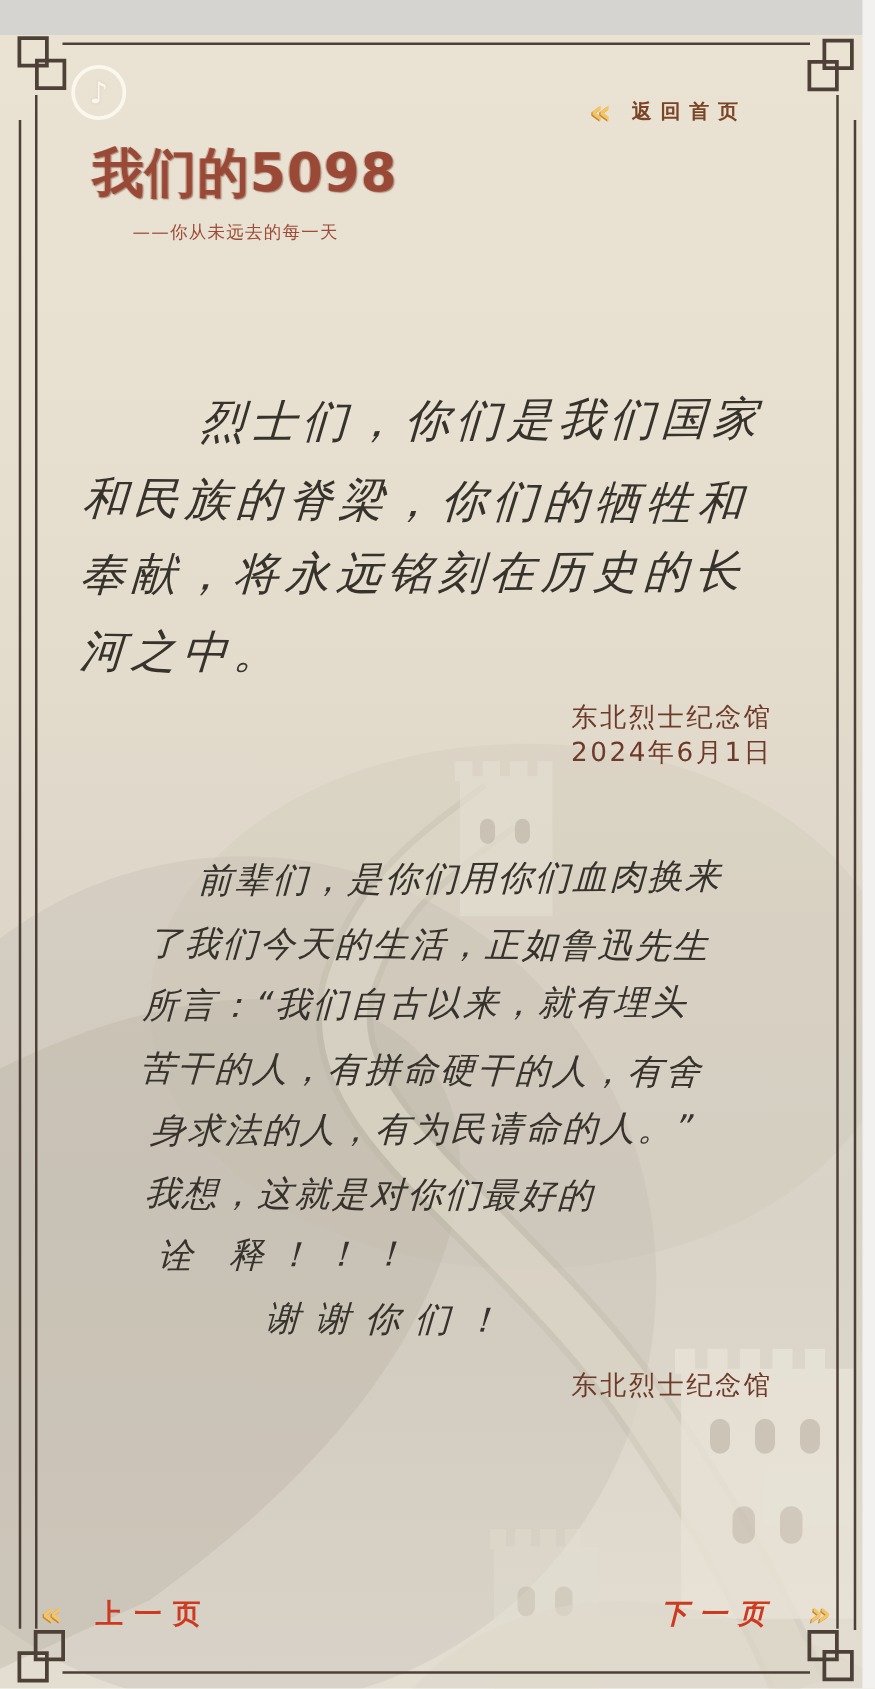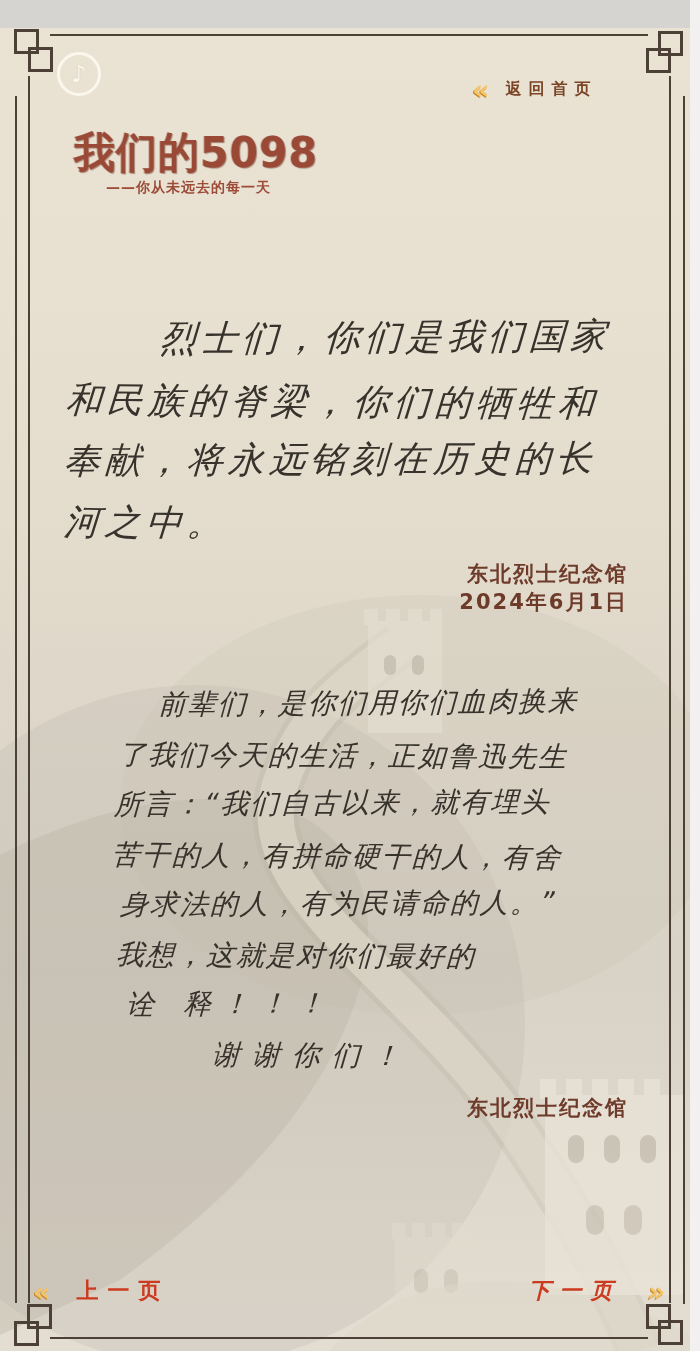--- a/index.html
+++ b/index.html
@@ -29,48 +29,48 @@
   
   .music-btn {
     position:absolute; left:57px; top:52px; width:44px; height:44px; border-radius:50%;
     border:3px solid rgba(252,248,238,.95); color:#fbf6ec; display:flex; align-items:center;
     justify-content:center; font-size:24px; z-index:4; cursor:pointer;
     text-shadow:0 0 2px rgba(200,190,170,.6);
   }
   .back-link { position:absolute; left:472px; top:76px; display:flex; align-items:center; gap:16px; z-index:4; cursor:pointer; }
   .chev { color:#f3c568; font-weight:bold; font-size:27px; line-height:1; text-shadow:-1px 1px 0 #c4872c; }
   .back-label { font-size:16px; font-weight:bold; color:#7a4526; letter-spacing:7px; }
-  .logo { position:absolute; left:74px; top:124px; z-index:4; }
+  .logo { position:absolute; left:74px; top:110px; z-index:4; }
   .logo-title {
     font-size:41px; font-weight:800; letter-spacing:1px; color:#9a4936;
     text-shadow:1px 1px 1px rgba(110,45,28,.55), -1px 0 0 rgba(150,80,60,.35);
     transform:scaleY(1.04); transform-origin:left top;
   }
-  .logo-sub { margin-top:0; margin-left:32px; font-size:14px; font-weight:bold; color:#9c4c39; letter-spacing:1px; }
+  .logo-sub { margin-top:12px; margin-left:32px; font-size:14px; font-weight:normal; color:#9c4c39; letter-spacing:1px; }
   
   .hand { position:absolute; left:0; width:665px; z-index:4; color:#37332c; font-style:italic; }
   .hand .line { display:block; white-space:nowrap; transform-origin:left center; }
   .letter1 { top:308px; font-size:36px; letter-spacing:5px; }
   .letter1 .line { line-height:61px; }
   .letter1 .line:nth-child(1){ margin-left:160px; transform:rotate(-0.4deg) skewX(-3deg); }
   .letter1 .line:nth-child(2){ margin-left:66px;  transform:rotate(0.4deg)  skewX(-3deg); }
   .letter1 .line:nth-child(3){ margin-left:64px;  transform:rotate(-0.3deg) skewX(-3deg); }
   .letter1 .line:nth-child(4){ margin-left:64px;  transform:rotate(0.5deg)  skewX(-3deg); }
   .letter2 { top:680px; font-size:28px; letter-spacing:2px; }
   .letter2 .line { line-height:50px; }
   .letter2 .line:nth-child(1){ margin-left:158px; transform:rotate(-0.5deg) skewX(-2deg); }
   .letter2 .line:nth-child(2){ margin-left:118px; transform:rotate(0.3deg)  skewX(-2deg); }
   .letter2 .line:nth-child(3){ margin-left:114px; transform:rotate(-0.4deg) skewX(-2deg); }
   .letter2 .line:nth-child(4){ margin-left:112px; transform:rotate(0.4deg)  skewX(-2deg); }
   .letter2 .line:nth-child(5){ margin-left:120px; transform:rotate(-0.3deg) skewX(-2deg); }
   .letter2 .line:nth-child(6){ margin-left:116px; transform:rotate(0.3deg)  skewX(-2deg); }
   .letter2 .line:nth-child(7){ margin-left:126px; transform:rotate(-0.5deg) skewX(-2deg); letter-spacing:10px; }
   .letter2 .line:nth-child(8){ margin-left:212px; transform:rotate(0.4deg)  skewX(-2deg); letter-spacing:12px; }
   
-  .signature { position:absolute; right:72px; text-align:right; color:#6e3a2a; font-weight:bold; font-size:21px; line-height:28px; letter-spacing:2px; z-index:4; }
+  .signature { position:absolute; right:82px; text-align:right; color:#6e3a2a; font-weight:normal; font-size:21px; line-height:28px; letter-spacing:2px; z-index:4; }
   .sig1 { top:560px; }
   .sig2 { top:1094px; }
   
   .pager { position:absolute; display:flex; align-items:center; gap:26px; z-index:4; cursor:pointer; }
   .pager-prev { left:33px;  top:1276px; }
   .pager-next { right:35px; top:1276px;font-style:italic; }
   .pager-label { font-size:22px; font-weight:bold; color:#cc3a20; letter-spacing:9px; }
 </style>
 </head>
 <body>

